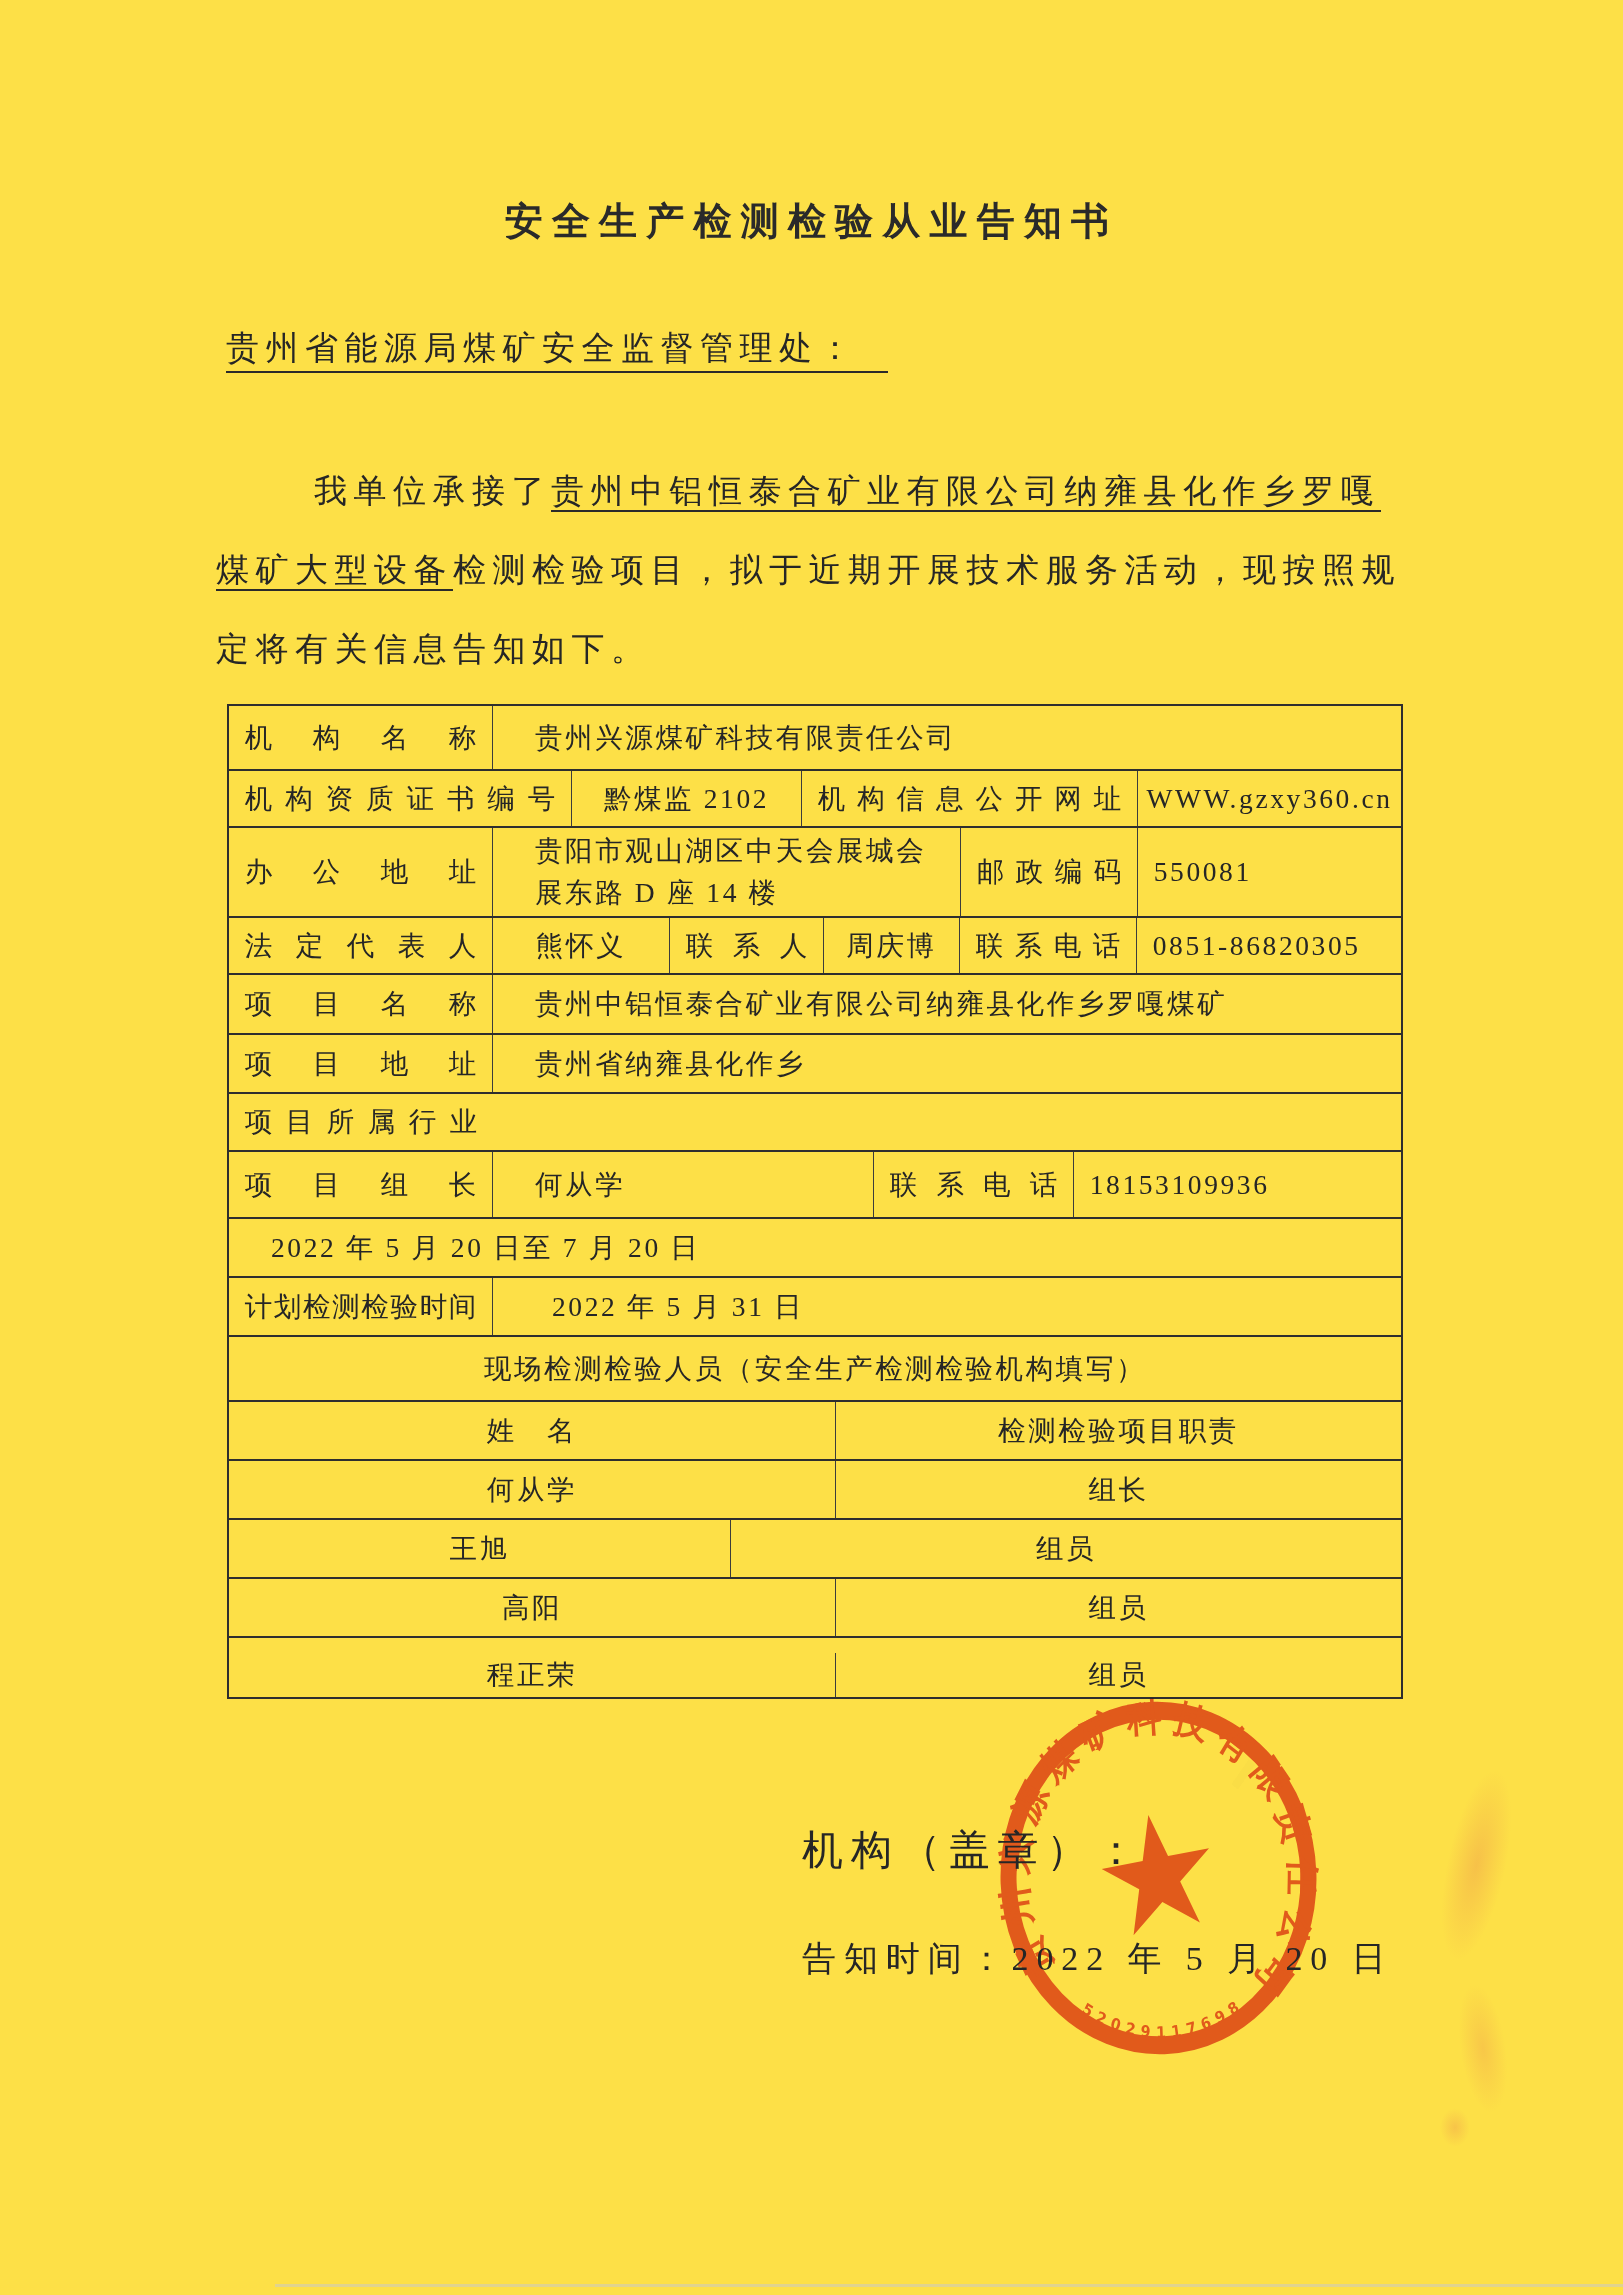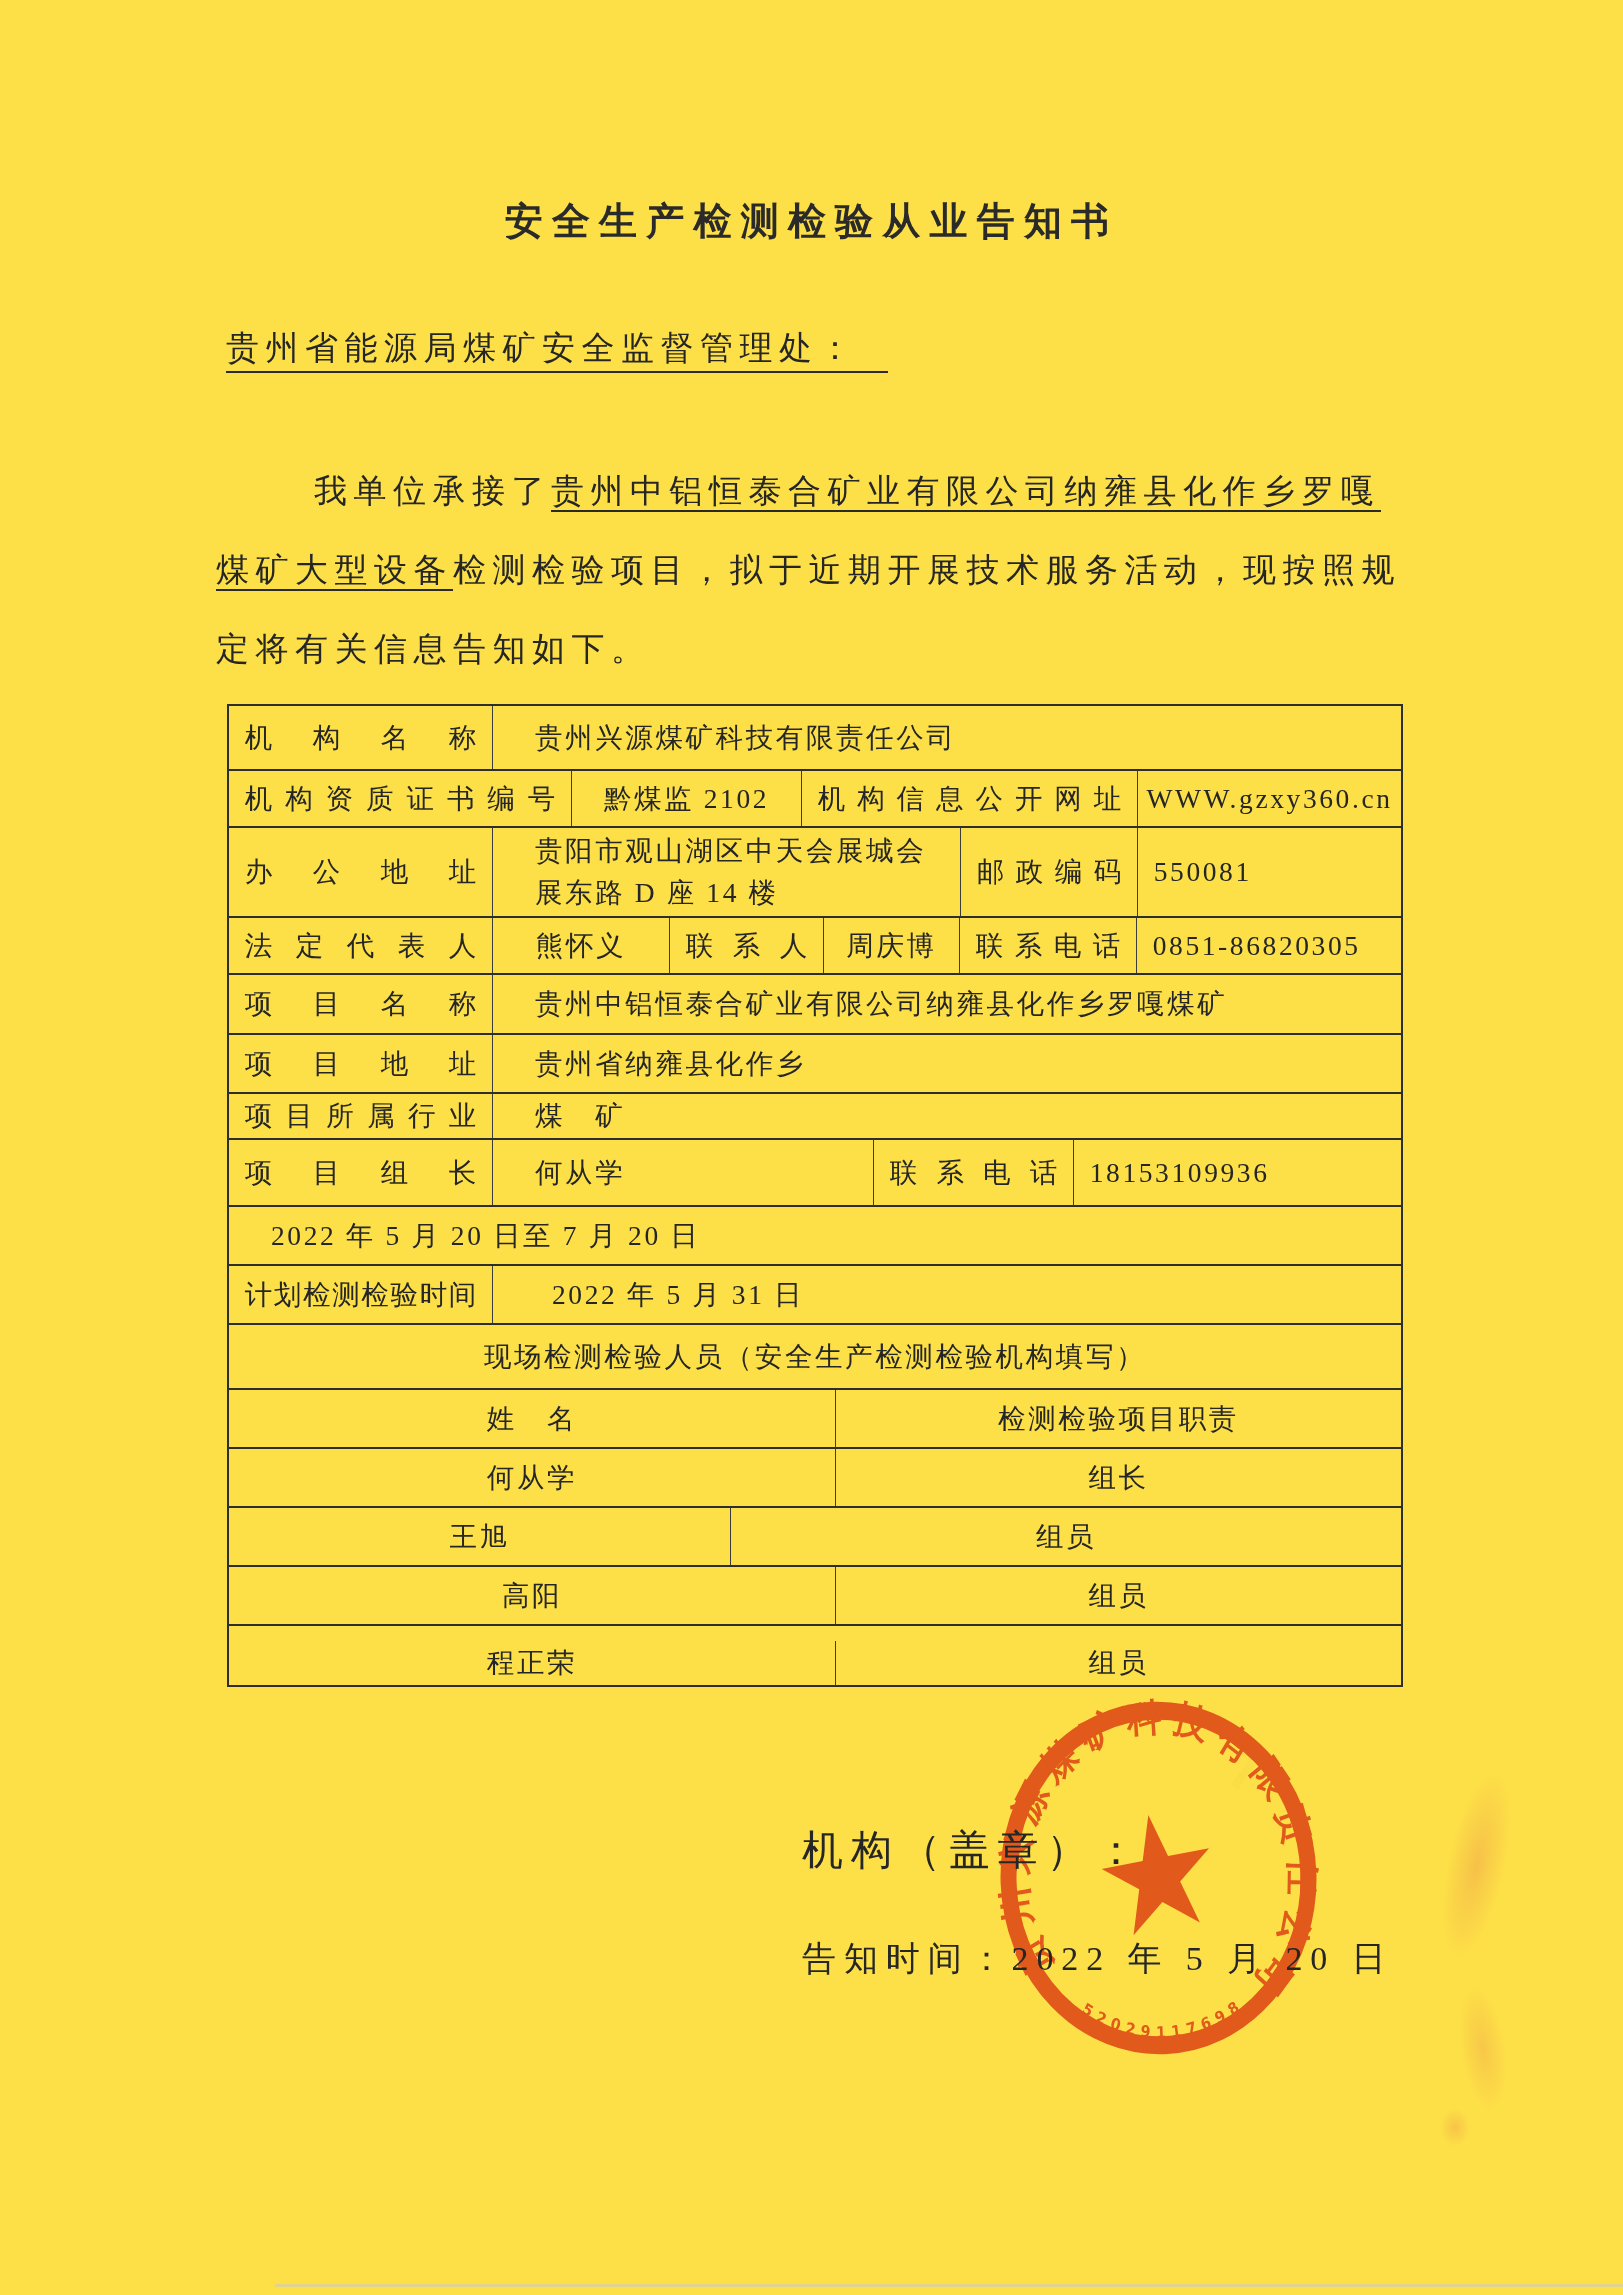--- a/index.html
+++ b/index.html
@@ -156,26 +156,23 @@
 
     <div class="trow" style="height:59px">
       <div class="tcell" style="width:264px">
           <span class="lab">项目地址</span>
         </div>
       <div class="tcell pad" style="flex:1">
           <span class="val">贵州省纳雍县化作乡</span>
         </div>
     </div>
 
-    <div class="trow" style="height:46px">
+    <div class="trow" style="height:58px">
       <div class="tcell" style="width:264px">
           <span class="lab">项目所属行业</span>
-        </div>
-      <div class="tcell pad" style="flex:1">
-          <span class="val">煤　矿</span>
         </div>
     </div>
 
     <div class="trow" style="height:67px">
       <div class="tcell" style="width:264px">
           <span class="lab">项目组长</span>
         </div>
       <div class="tcell pad" style="width:381px">
           <span class="val">何从学</span>
         </div>

